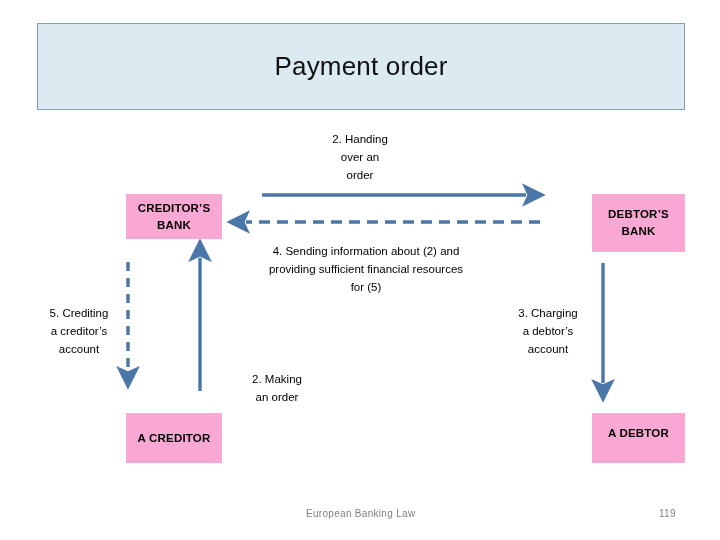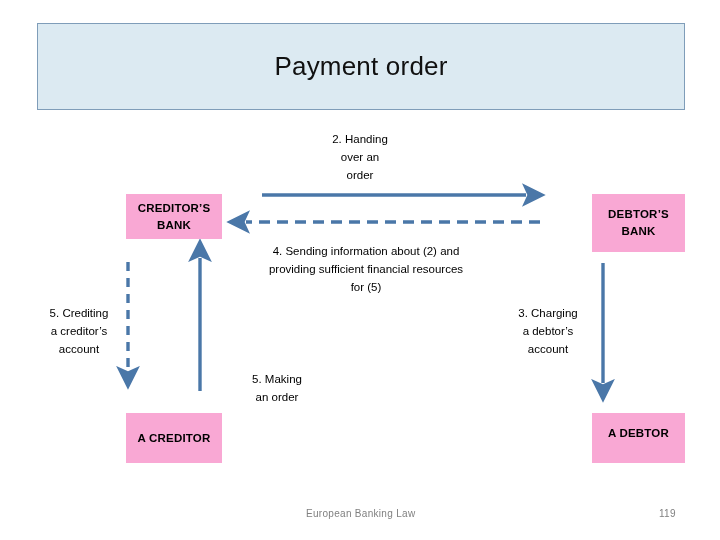--- a/index.html
+++ b/index.html
@@ -172,20 +172,20 @@
 for (5)</div>
 
   <div class="caption" id="cap-crediting">5. Crediting
 a creditor’s
 account</div>
 
   <div class="caption" id="cap-charging">3. Charging
 a debtor’s
 account</div>
 
-  <div class="caption" id="cap-making">5. Making
+  <div class="caption" id="cap-making">2. Making
 an order</div>
 
   <div class="footer-text" id="footer-title">European Banking Law</div>
 
   <div class="footer-text" id="footer-page">119</div>
 
 </div>
 
 </body></html>

